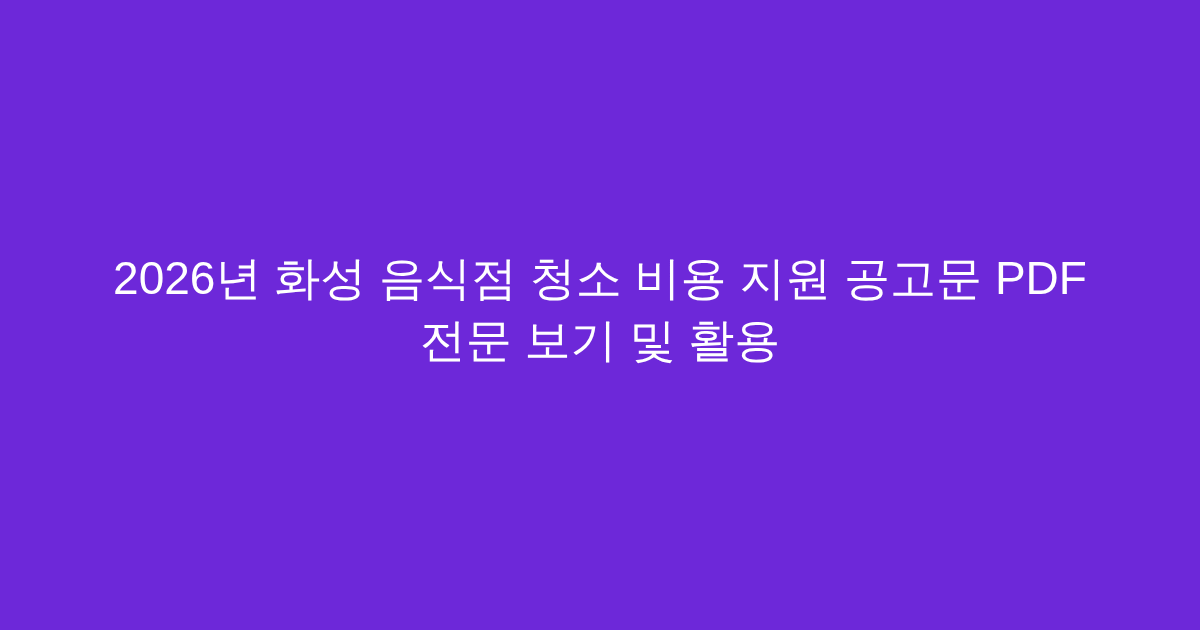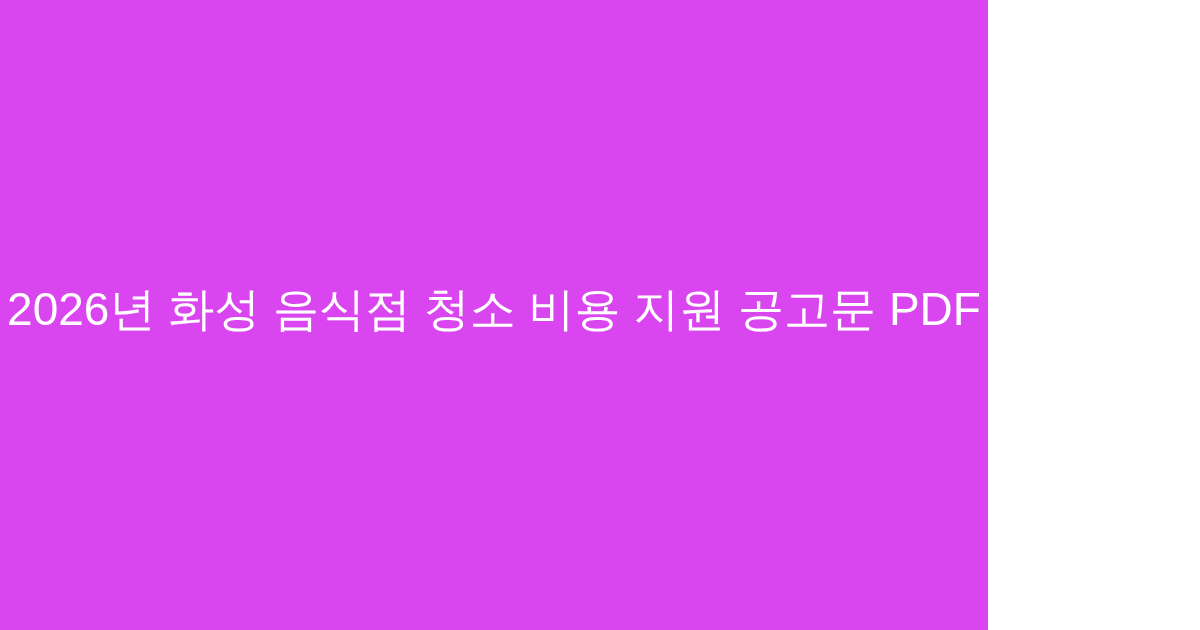--- a/index.html
+++ b/index.html
@@ -43,19 +43,20 @@
     font-weight: 400;
     line-height: 62px;
     letter-spacing: 0px;
     white-space: nowrap;
     text-align: center;
   }
 </style>
 </head>
 <body style="width: 1200px; height: 630px;">
 
-<div id="card" style="background: #d946ef; width: 988px; height: 630px;">
+<div id="card" style="background: #6d28d9; width: 1200px; height: 630px;">
 
   <div id="title-block">
     <span class="title-line" style="color: rgb(255, 255, 255); text-align: center;">2026년 화성 음식점 청소 비용 지원 공고문 PDF</span>
+    <span class="title-line" style="color: rgb(255, 255, 255); text-align: center;">전문 보기 및 활용</span>
   </div>
 
 </div>
 
 </body></html>

